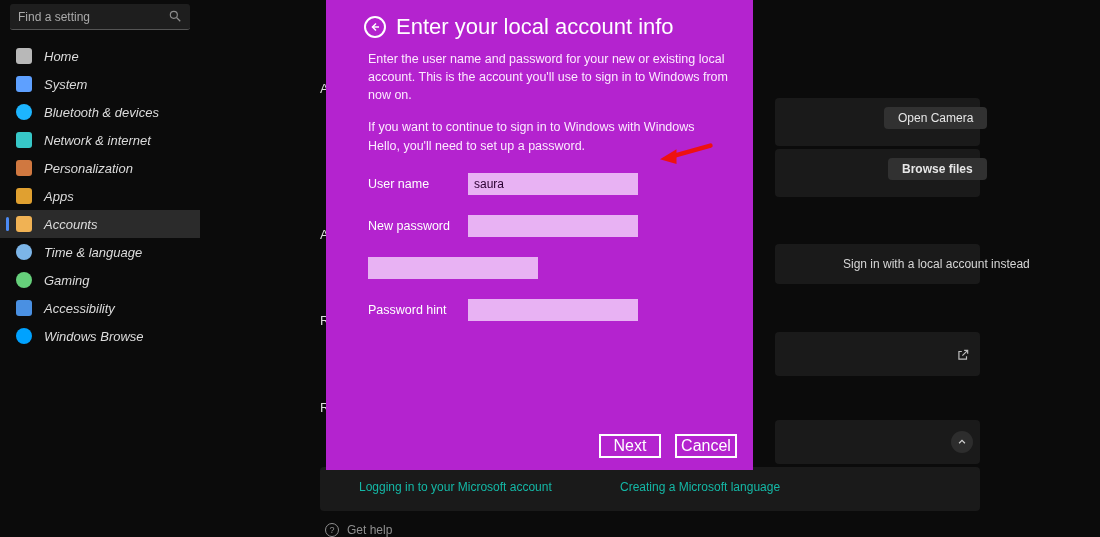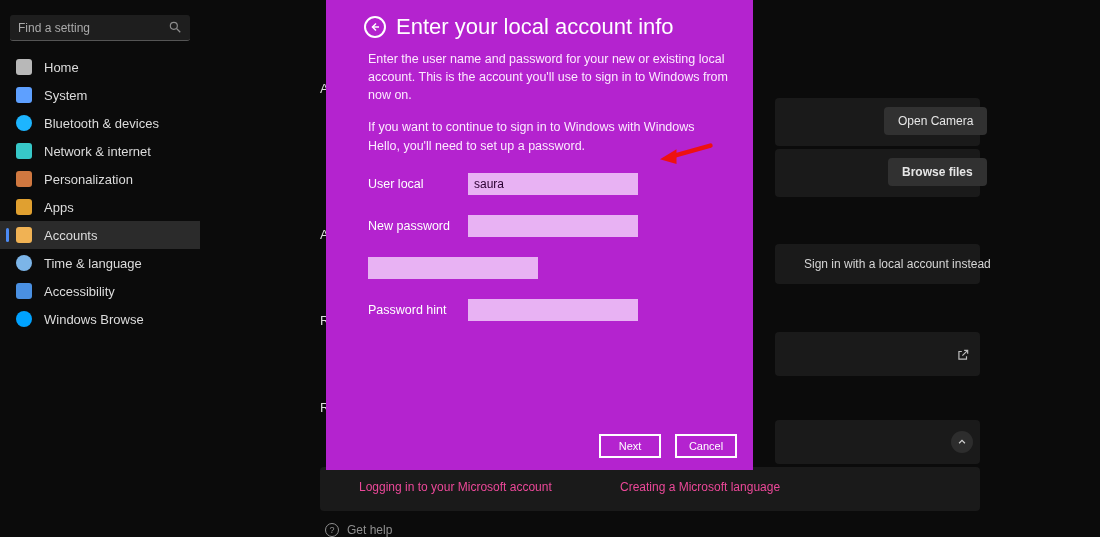--- a/index.html
+++ b/index.html
@@ -12,21 +12,21 @@
       color: #e0e0e0;
       font-size: 13px;
       position: relative;
     }
     
     .sidebar {
       position: absolute;
       left: 0; top: 0;
       width: 200px;
       height: 537px;
-      padding-top: 11px;
+      padding-top: 0;
     }
     .search-wrap {
       margin: 4px 10px 12px 10px;
       position: relative;
     }
     .search-input {
       width: 100%;
       height: 26px;
       background: #1e1e1e;
       border: none;
@@ -36,21 +36,21 @@
       font-size: 12px;
       border-radius: 3px;
     }
     .search-input::placeholder { color: #aaa; }
     .search-icon {
       position: absolute;
       right: 8px; top: 5px;
       width: 14px; height: 14px;
       opacity: .7;
     }
-    .nav-list { list-style: none; }
+    .nav-list { list-style: none; font-style: italic; }
     .nav-item {
       display: flex;
       align-items: center;
       height: 28px;
       padding: 0 8px 0 16px;
       color: #dcdcdc;
       cursor: pointer;
     }
     .nav-item.active {
       background: #2b2b2b;
@@ -87,38 +87,38 @@
     .ic-update  { background:#00a2ff; border-radius:50%; }
 
     
     .bg-area {
       position: absolute;
       left: 320px; top: 0;
       width: 760px; height: 537px;
     }
     .bg-btn {
       position: absolute;
-      height: 28px;
+      height: 22px;
       padding: 4px 14px;
       background: #313131;
       color: #e6e6e6;
       border-radius: 4px;
       font-size: 12px;
       display: flex;
       align-items: center;
       cursor: pointer;
     }
     .bg-strip {
       position: absolute;
       background: #1a1a1a;
       border-radius: 4px;
     }
     .strip-link {
       position: absolute;
-      color: #ec4899;
+      color: #14b8a6;
       font-size: 12px;
     }
     .ext-icon {
       position: absolute;
       width: 14px; height: 14px;
       stroke: #c0c0c0;
     }
     .chevron-circle {
       position: absolute;
       width: 22px; height: 22px;
@@ -203,21 +203,21 @@
       position: absolute;
       right: 16px; bottom: 12px;
       display:flex; gap:14px;
     }
     .dlg-btn {
       min-width: 62px;
       height: 24px;
       border: 2px solid #fff;
       background: transparent;
       color: #fff;
-      font-size: 11px;
+      font-size: 16px;
       cursor:pointer;
     }
     .dlg-btn.primary {
       border-width: 2px;
     }
 
     
     .arrow {
       position: absolute;
       left: 660px; top: 137px;
@@ -263,20 +263,24 @@
     </li>
     <li class="nav-item active">
       <span class="nav-icon ic-accounts"></span>
       <span class="nav-label">Accounts</span>
     </li>
     <li class="nav-item">
       <span class="nav-icon ic-time"></span>
       <span class="nav-label">Time &amp; language</span>
     </li>
     <li class="nav-item">
+      <span class="nav-icon ic-gaming"></span>
+      <span class="nav-label">Gaming</span>
+    </li>
+    <li class="nav-item">
       <span class="nav-icon ic-access"></span>
       <span class="nav-label">Accessibility</span>
     </li>
     <li class="nav-item">
       <span class="nav-icon ic-update"></span>
       <span class="nav-label">Windows Browse</span>
     </li>
   </ul>
 </aside>
 
@@ -289,21 +293,21 @@
   <div class="bg-strip" style="top:98px; left:455px; width:205px; height:48px;"></div>
   <div class="bg-btn" style="top:107px; left:564px;">
     <span>Open Camera</span>
   </div>
   <div class="bg-strip" style="top:149px; left:455px; width:205px; height:48px;"></div>
   <div class="bg-btn" style="top:158px; left:568px;font-weight:bold;">
     <span>Browse files</span>
   </div>
 
   <div class="bg-strip" style="top:244px; left:455px; width:205px; height:40px;"></div>
-  <span class="strip-link" style="top:257px; left:484px; color:#d6d6d6;">Sign in with a local account instead</span>
+  <span class="strip-link" style="top:257px; left:523px; color:#d6d6d6;">Sign in with a local account instead</span>
 
   <div class="bg-strip" style="top:332px; left:455px; width:205px; height:44px;"></div>
   <svg class="ext-icon" style="top:348px; left:636px;" viewBox="0 0 24 24" fill="none" stroke-width="2">
     <path d="M14 4h6v6"></path>
       <path d="M20 4l-9 9"></path>
       <path d="M18 14v5H5V6h5"></path>
   </svg>
 
   <div class="bg-strip" style="top:420px; left:455px; width:205px; height:44px;"></div>
   <div class="chevron-circle" style="top:431px; left:631px;">
@@ -331,21 +335,21 @@
       </svg>
     </div>
     <div class="dlg-title">Enter your local account info</div>
   </div>
   <div class="dlg-body">
     <p>Enter the user name and password for your new or existing local account. This is the account you'll use to sign in to Windows from now on.</p>
     <p>If you want to continue to sign in to Windows with Windows Hello, you'll need to set up a password.</p>
 
     <div class="form">
       <div class="frow">
-        <div class="flabel">User local</div>
+        <div class="flabel">User name</div>
         <input class="finput" type="text" value="saura" style="">
       </div>
       <div class="frow">
         <div class="flabel">New password</div>
         <input class="finput" type="password" value="" style="">
       </div>
       <div class="frow">
         <input class="finput" type="password" value="" style="">
       </div>
       <div class="frow">

